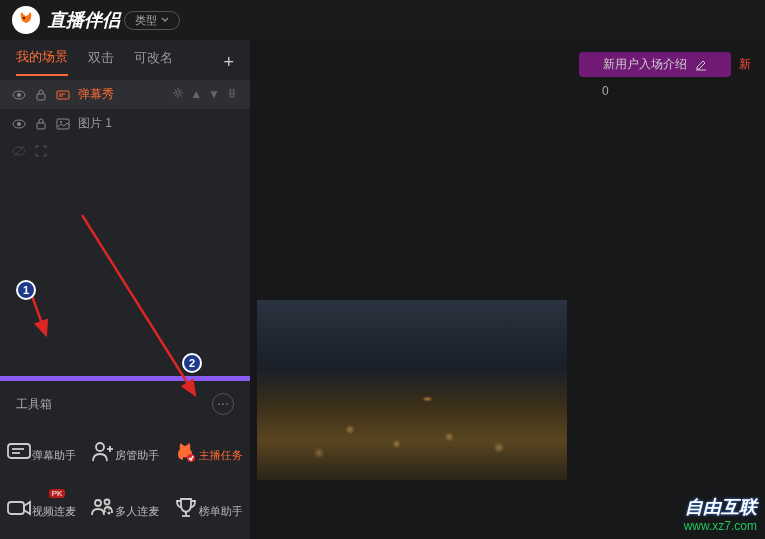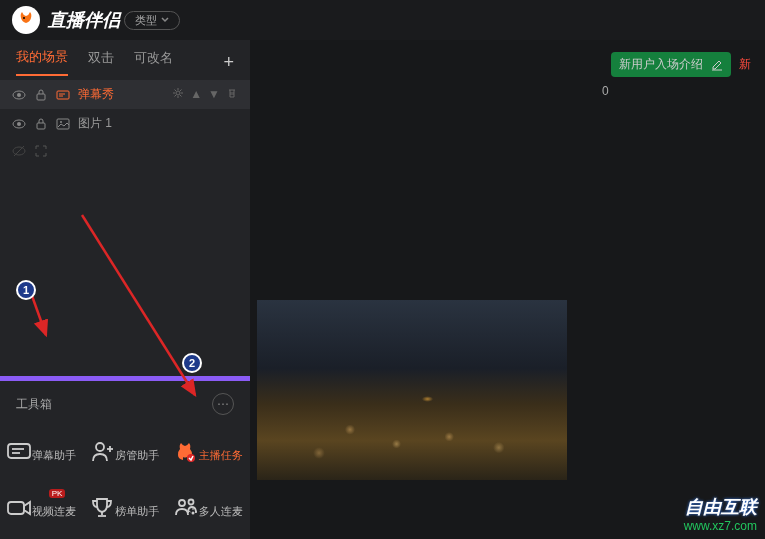--- a/index.html
+++ b/index.html
@@ -33,21 +33,21 @@
 .toolbox-more { margin-left: auto; width: 22px; height: 22px; border: 1px solid #555; border-radius: 50%; display: flex; align-items: center; justify-content: center; color: #888; font-size: 12px; }
 
 .tool-grid { display: grid; grid-template-columns: repeat(3, 1fr); gap: 0; }
 .tool { display: flex; align-items: center; padding: 12px 6px; cursor: pointer; position: relative; }
 .tool-icon { width: 26px; height: 26px; margin-bottom: 6px; display: flex; align-items: center; justify-content: center; }
 .tool-label { font-size: 11px; color: #bbb; }
 .tool.active .tool-label { color: #ff6b35; }
 .pk-badge { position: absolute; top: 6px; right: 18px; background: #b91c1c; color: #fff; font-size: 8px; padding: 0 3px; border-radius: 3px; }
 
 .content-header { display: flex; align-items: center; padding: 12px 14px; }
-.header-pill { margin-left: auto; background: #15803d; border-radius: 4px; padding: 4px 8px; font-size: 12px; color: #ccc; display: flex; align-items: center; gap: 8px; }
+.header-pill { margin-left: auto; background: #701a75; border-radius: 4px; padding: 4px 24px; font-size: 12px; color: #ccc; display: flex; align-items: center; gap: 8px; }
 .red-text { color: #ff4b3e; font-size: 12px; margin-left: 8px; }
 .counter { position: absolute; top: 44px; left: 352px; color: #aaa; font-size: 12px; }
 
 .preview { position: absolute; left: 257px; top: 300px; width: 310px; height: 180px; background: linear-gradient(to bottom, #2a3340 0%, #1a1f28 38%, #3a2e1a 58%, #5a4520 78%, #2a2418 100%); overflow: hidden; }
 .preview::before { content: ""; position: absolute; inset: 0; background:
   radial-gradient(8px 4px at 55% 55%, #b08030 0%, transparent 70%),
   radial-gradient(circle at 30% 72%, rgba(255,200,120,0.4) 0, transparent 2%),
   radial-gradient(circle at 45% 80%, rgba(255,210,130,0.4) 0, transparent 2%),
   radial-gradient(circle at 62% 76%, rgba(255,200,120,0.4) 0, transparent 2%),
   radial-gradient(circle at 78% 82%, rgba(255,210,130,0.35) 0, transparent 2%),
@@ -206,40 +206,40 @@
             <svg width="26" height="26" viewBox="0 0 26 26">
               <rect x="2" y="7" width="16" height="12" rx="3" fill="none" stroke="#ccc" stroke-width="1.8"></rect>
               <path d="M18 11 L24 7 V19 L18 15 Z" fill="none" stroke="#ccc" stroke-width="1.8"></path>
             </svg>
           </div>
         <span class="tool-label">视频连麦</span>
       </div>
       <div class="tool">
         <div class="tool-icon">
             <svg width="26" height="26" viewBox="0 0 26 26">
-              <path d="M8 4 H18 V10 Q18 16 13 17 Q8 16 8 10 Z" fill="none" stroke="#ccc" stroke-width="1.8"></path>
-              <path d="M8 6 H4 Q4 12 8 12 M18 6 H22 Q22 12 18 12" fill="none" stroke="#ccc" stroke-width="1.8"></path>
-              <line x1="13" y1="17" x2="13" y2="20" stroke="#ccc" stroke-width="1.8"></line>
-              <line x1="9" y1="21" x2="17" y2="21" stroke="#ccc" stroke-width="1.8"></line>
-            </svg>
-          </div>
-        <span class="tool-label">榜单助手</span>
-      </div>
-      <div class="tool">
-        <div class="tool-icon">
-            <svg width="26" height="26" viewBox="0 0 26 26">
               <circle cx="9" cy="8" r="3" fill="none" stroke="#ccc" stroke-width="1.8"></circle>
               <circle cx="18" cy="7" r="2.5" fill="none" stroke="#ccc" stroke-width="1.8"></circle>
               <path d="M3 20 Q3 14 9 14 Q15 14 15 20" fill="none" stroke="#ccc" stroke-width="1.8"></path>
               <path d="M15 18 Q15 12 19 12 Q23 12 23 18" fill="none" stroke="#ccc" stroke-width="1.8"></path>
               <circle cx="20" cy="18" r="1.5" fill="#ccc"></circle>
               <path d="M20 15 V13 M17.5 17 L16 16 M22.5 17 L24 16" stroke="#ccc"></path>
             </svg>
           </div>
         <span class="tool-label">多人连麦</span>
+      </div>
+      <div class="tool">
+        <div class="tool-icon">
+            <svg width="26" height="26" viewBox="0 0 26 26">
+              <path d="M8 4 H18 V10 Q18 16 13 17 Q8 16 8 10 Z" fill="none" stroke="#ccc" stroke-width="1.8"></path>
+              <path d="M8 6 H4 Q4 12 8 12 M18 6 H22 Q22 12 18 12" fill="none" stroke="#ccc" stroke-width="1.8"></path>
+              <line x1="13" y1="17" x2="13" y2="20" stroke="#ccc" stroke-width="1.8"></line>
+              <line x1="9" y1="21" x2="17" y2="21" stroke="#ccc" stroke-width="1.8"></line>
+            </svg>
+          </div>
+        <span class="tool-label">榜单助手</span>
       </div>
     </div>
   </div>
 
   <div class="content">
     <div class="content-header">
       <div class="header-pill">
         <span>新用户入场介绍</span>
         <svg width="12" height="12" viewBox="0 0 12 12">
             <path d="M2 10 L2 8 L8 2 L10 4 L4 10 Z" fill="none" stroke="#ccc"></path>

